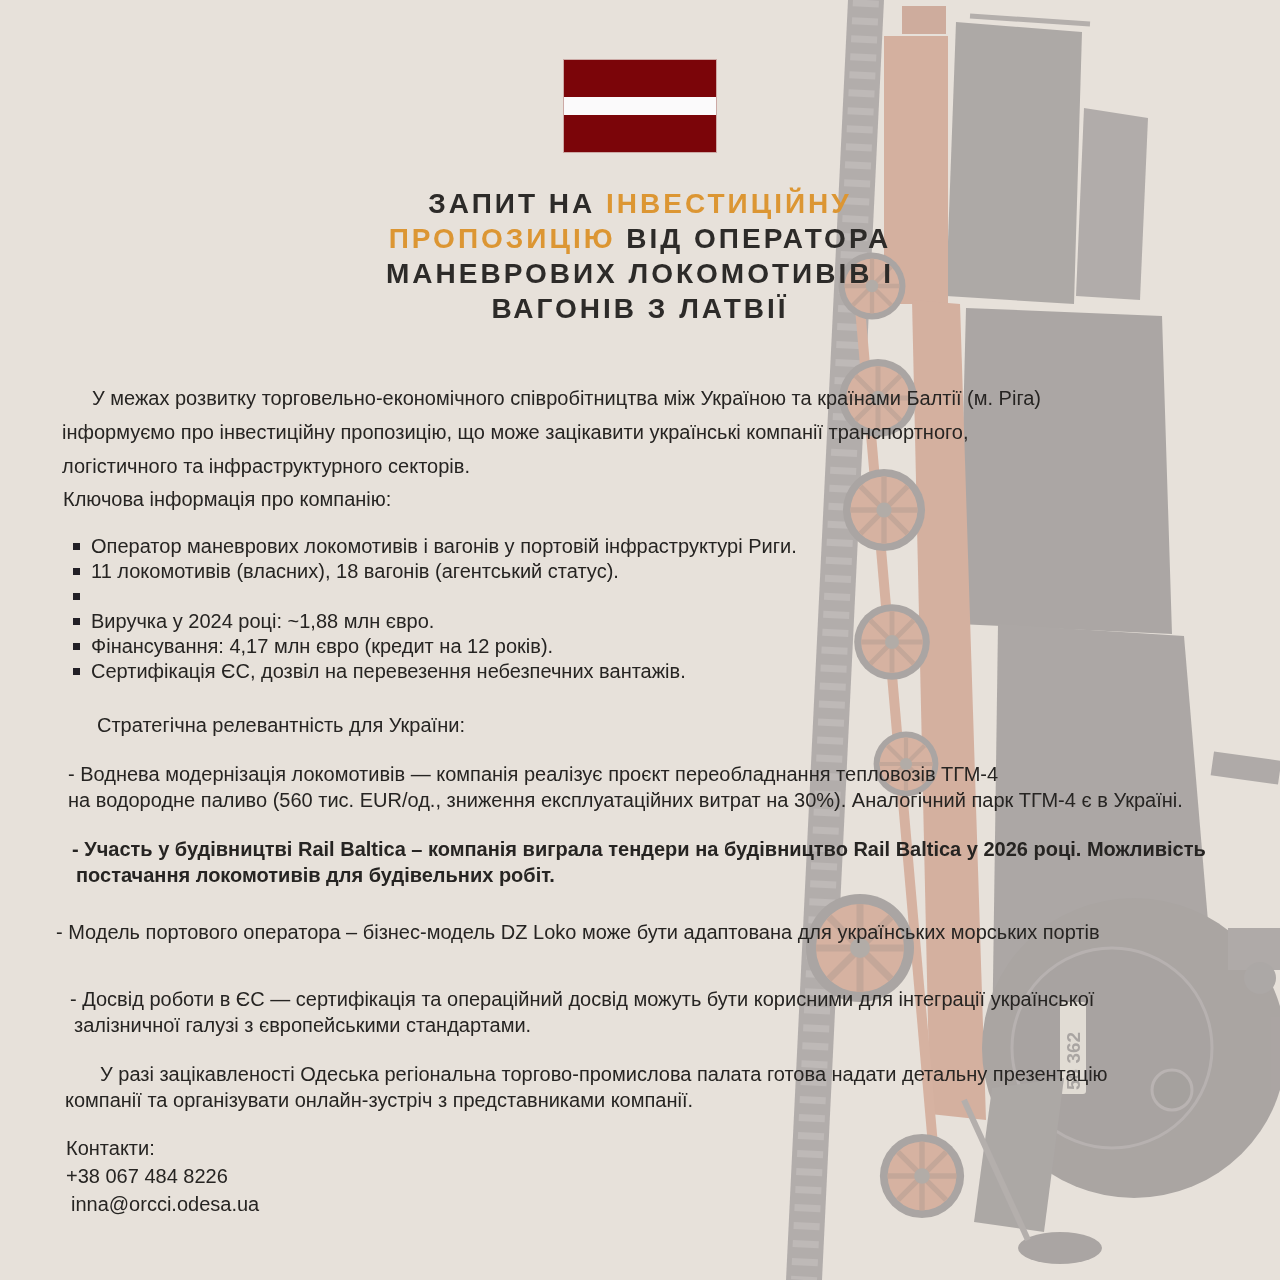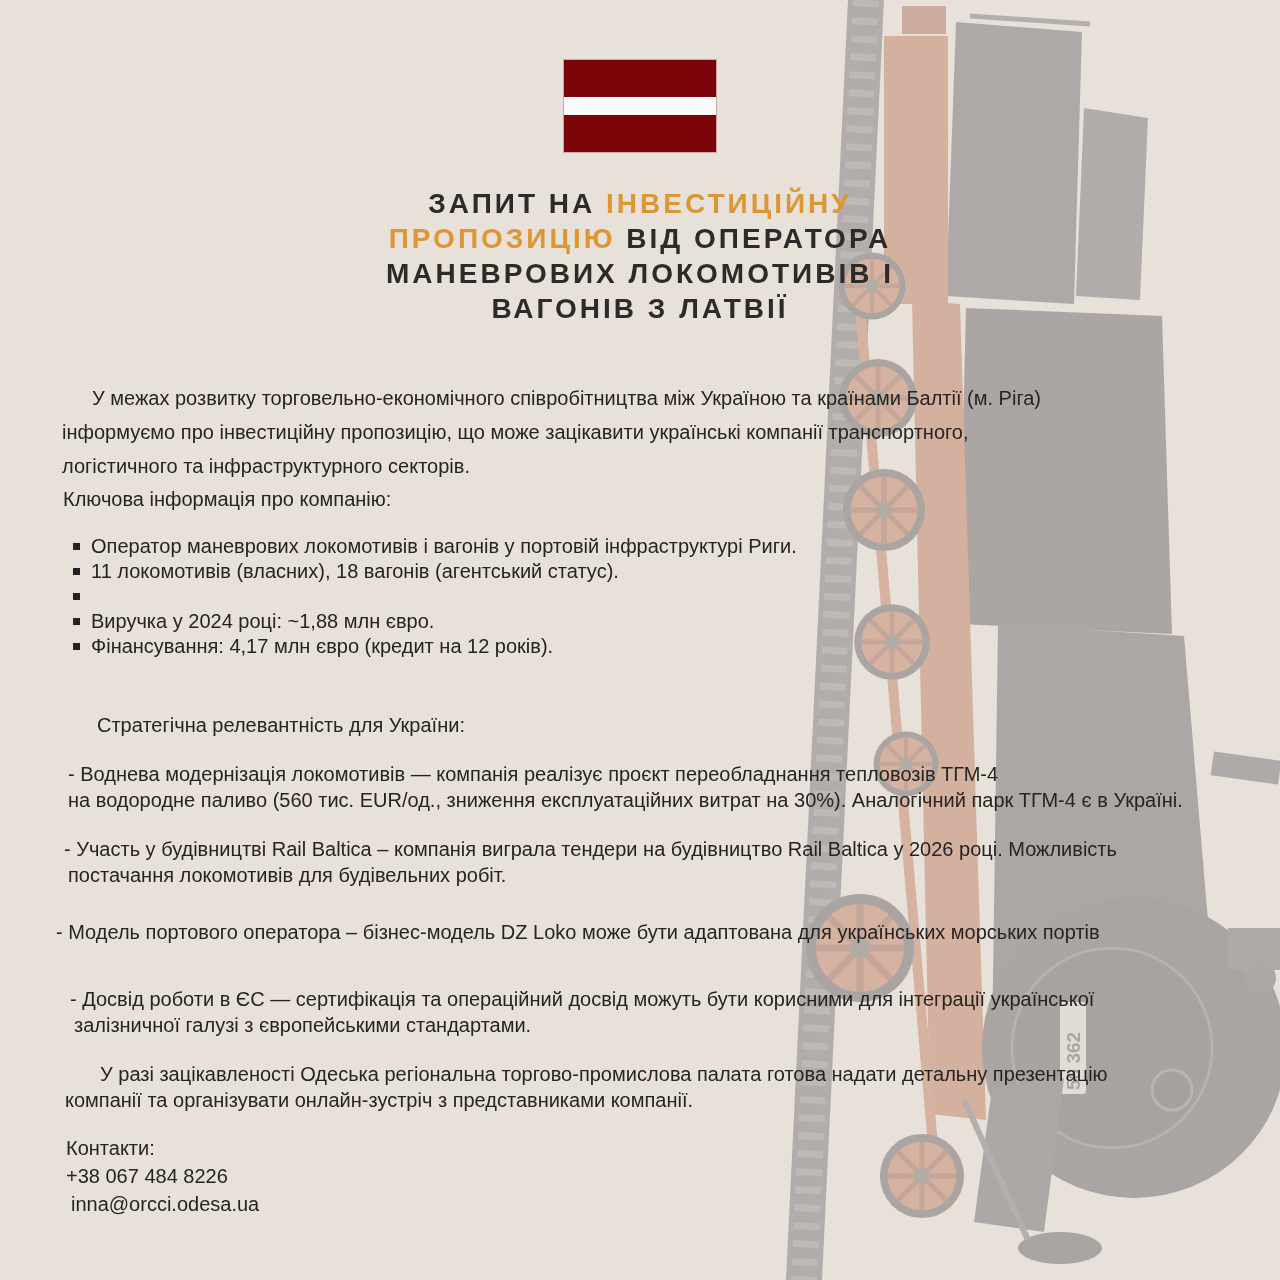--- a/index.html
+++ b/index.html
@@ -23,21 +23,21 @@
   
   .blk{position:absolute;font-size:20px;white-space:nowrap;}
   .intro{left:62px;top:381px;line-height:34px;}
   .intro .first{padding-left:30px;}
   .kluchova{left:63px;top:486px;line-height:26px;}
   .bullets{left:73px;top:534px;}
   .bullet-row{height:25px;display:flex;align-items:center;}
   .sq{width:7px;height:7px;background:#232026;margin-right:11px;flex:0 0 auto;}
   .strateg{left:97px;top:712px;line-height:26px;}
   .p-vodneva{left:68px;top:761px;line-height:26px;}
-  .p-uchast{left:64px;top:836px;line-height:26px;}
+  .p-uchast{left:72px;top:836px;line-height:26px;font-weight:bold;}
   .p-uchast .l2{padding-left:4px;}
   .p-model{left:56px;top:911px;line-height:26px;margin-top:8px;}
   .p-dosvid{left:70px;top:986px;line-height:26px;}
   .p-dosvid .l2{padding-left:4px;}
   .closing{left:65px;top:1061px;line-height:26px;}
   .closing .first{padding-left:35px;}
   .contacts{left:66px;top:1134px;line-height:28px;}
   .contacts .email{padding-left:5px;}
 </style>
 </head>
@@ -137,20 +137,24 @@
         <span class="sq"></span>
       </div>
     <div class="bullet-row">
         <span class="sq"></span>
         <span>Виручка у 2024 році: ~1,88 млн євро.</span>
       </div>
     <div class="bullet-row">
         <span class="sq"></span>
         <span>Фінансування: 4,17 млн євро (кредит на 12 років).</span>
       </div>
+    <div class="bullet-row">
+        <span class="sq"></span>
+        <span>Сертифікація ЄС, дозвіл на перевезення небезпечних вантажів.</span>
+      </div>
   </div>
 
   <div class="blk strateg">Стратегічна релевантність для України:</div>
 
   <div class="blk p-vodneva">
     <div>- Воднева модернізація локомотивів — компанія реалізує проєкт переобладнання тепловозів ТГМ-4</div>
     <div>на водородне паливо (560 тис. EUR/од., зниження експлуатаційних витрат на 30%). Аналогічний парк ТГМ-4 є в Україні.</div>
   </div>
 
   <div class="blk p-uchast">

